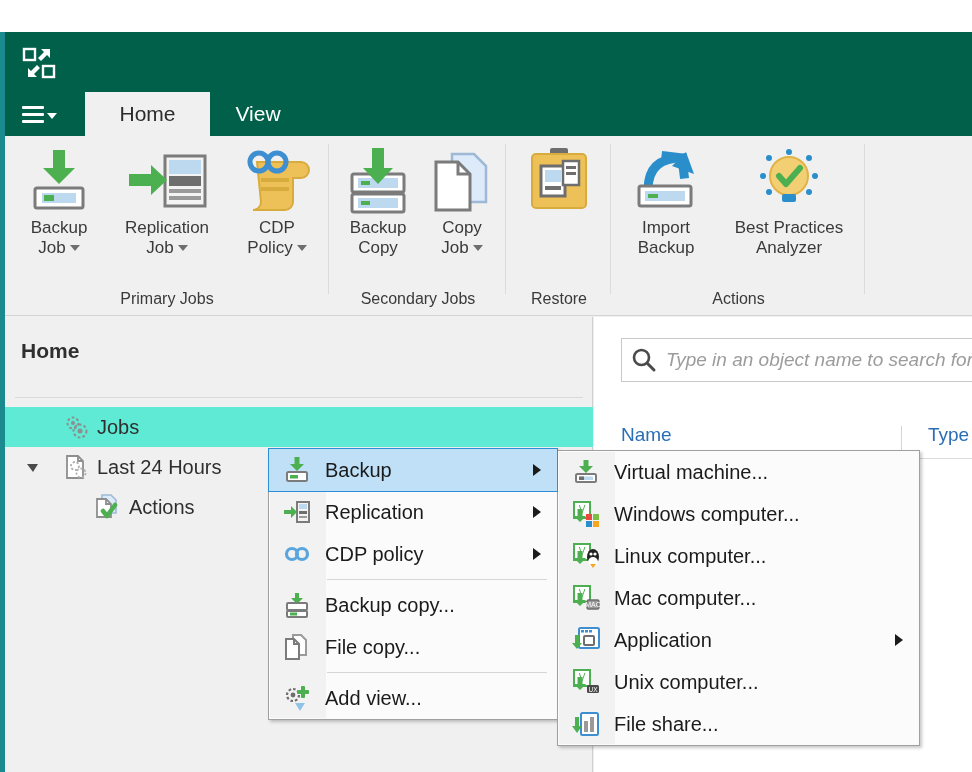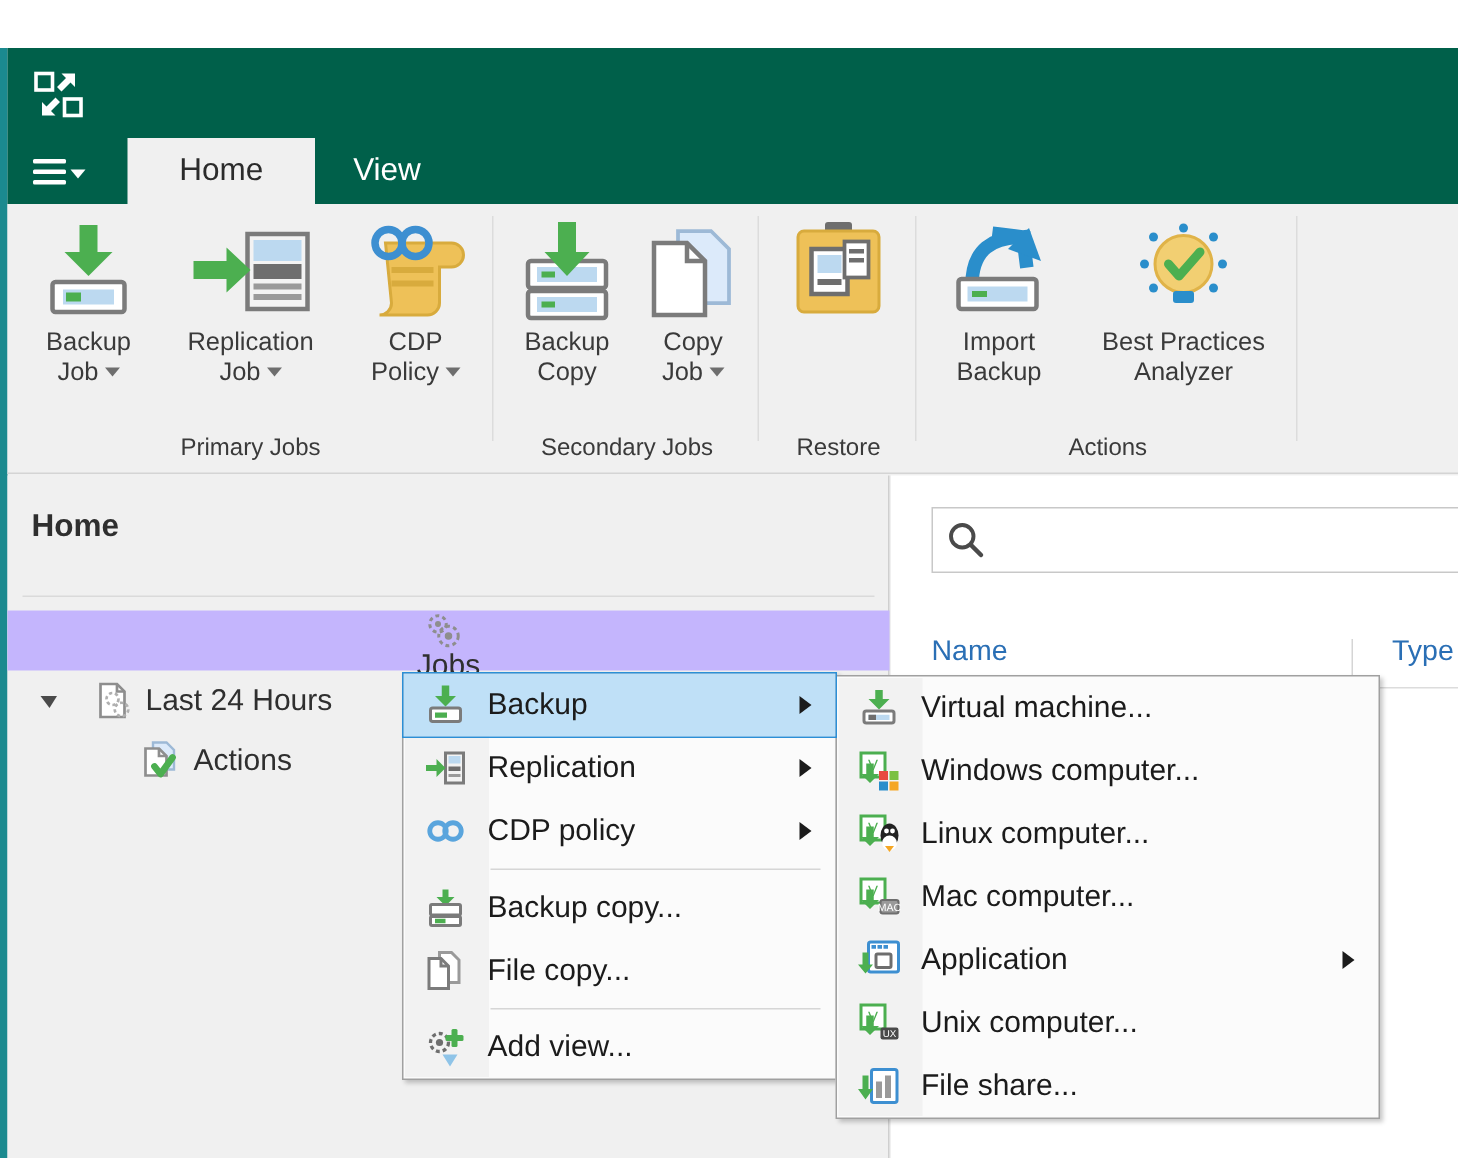--- a/index.html
+++ b/index.html
@@ -46,21 +46,21 @@
                    border-left:5px solid transparent; border-right:5px solid transparent; border-top:6px solid #6e6e6e; }
 
   
   .leftpane { position:absolute; left:5px; top:285px; width:588px; height:487px; background:#f0f0f0;
               border-right:1px solid #cfcfcf; }
   .pane-title { position:absolute; left:16px; top:22px; font-size:21px; font-weight:bold; color:#2f2f2f; }
   .pane-rule { position:absolute; left:10px; top:80px; width:568px; height:1px; background:#dadada; }
 
   .tree { position:absolute; left:0; top:90px; width:588px; }
   .titem { position:relative; height:40px; display:flex; align-items:center; cursor:pointer; }
-  .titem.sel { background:#c4b5fd;flex-direction:column; }
+  .titem.sel { background:#5eead4; }
   .titem .expander { position:absolute; width:16px; height:16px; }
   .titem .tico { width:26px; height:26px; margin-right:8px; flex:0 0 26px; }
   .titem .tlab { font-size:20px; color:#2f2f2f; }
 
   .rightpane { position:absolute; left:594px; top:285px; width:378px; height:487px; background:#ffffff; }
   .searchbox { position:absolute; left:27px; top:21px; width:400px; height:44px;
                border:1px solid #c8c8c8; background:#fff; display:flex; align-items:center; }
   .searchbox .ph { font-size:19px; color:#9c9c9c; font-style:italic; white-space:nowrap; }
   .colhdr { position:absolute; top:107px; left:0; width:378px; height:34px; }
   .colhdr .ch { position:absolute; font-size:19px; color:#2a6fb5; }
@@ -330,20 +330,21 @@
   </div>
 
   <div class="rightpane">
     <div class="searchbox">
       <span style="width:44px; display:flex; align-items:center; justify-content:center;">
         <svg width="26" height="26" viewBox="0 0 26 26">
           <circle cx="10.5" cy="10.5" r="7.5" fill="none" stroke="#4a4a4a" stroke-width="2.6"></circle>
           <path d="M16.5 16.5 L23 23" stroke="#4a4a4a" stroke-width="3" stroke-linecap="round"></path>
         </svg>
       </span>
+      <span class="ph">Type in an object name to search for</span>
     </div>
 
     <div class="colhdr">
       <div class="ch" style="left:27px;">Name</div>
       <div class="cdiv" style="left:307px;"></div>
       <div class="ch" style="left:334px;">Type</div>
     </div>
     <div class="hdr-rule"></div>
   </div>
 

